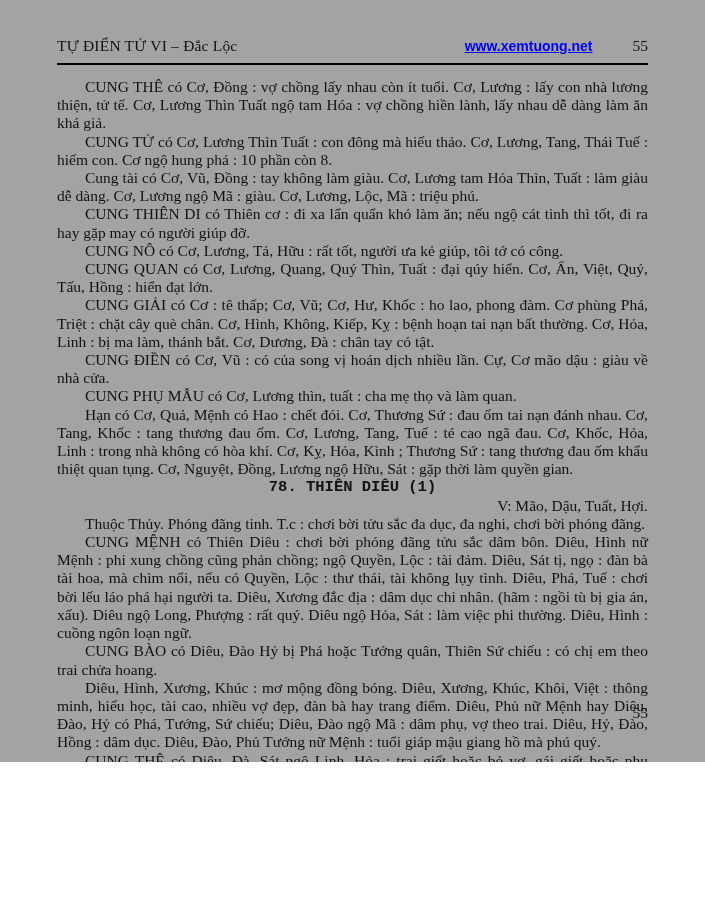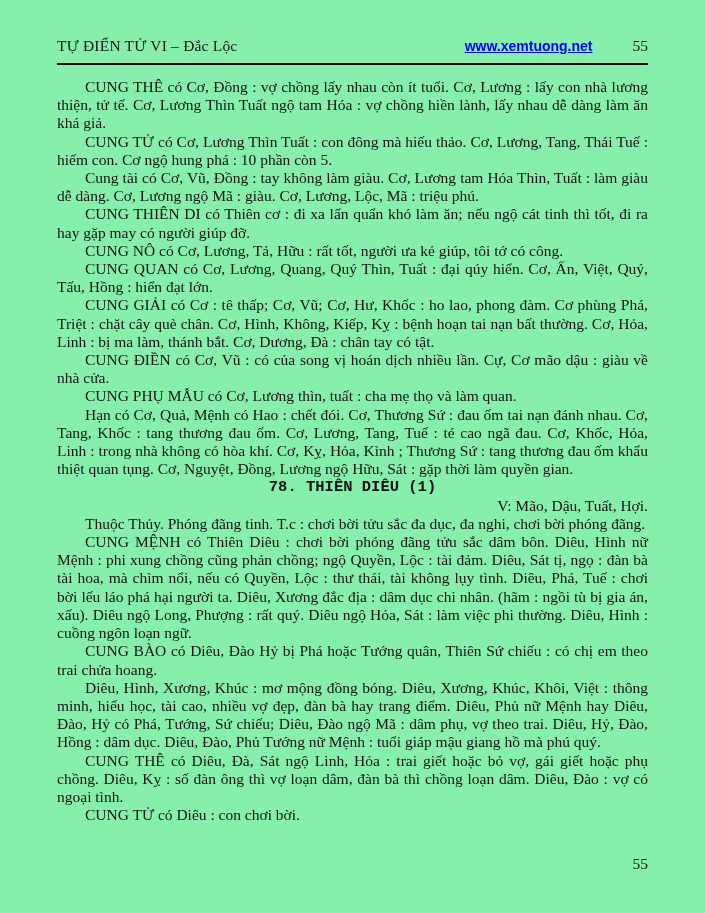--- a/index.html
+++ b/index.html
@@ -1,19 +1,19 @@
 <!DOCTYPE html>
 <html lang="vi"><head>
 <meta charset="utf-8">
 <style>
   html, body { margin: 0; padding: 0; background: #ffffff; }
   .page {
     width: 705px;
-    height: 913px;
-    background: #86efac;
+    height: 762px;
+    background: #a3a3a3;
     box-sizing: border-box;
     padding: 36px 57px 0 57px;
     position: relative;
     font-family: "Liberation Serif", "DejaVu Serif", serif;
     color: #121212;
     overflow: hidden;
   }
   .header {
     display: flex;
     align-items: baseline;
@@ -73,21 +73,21 @@
   <div class="header">
     <span class="header-title">TỰ ĐIỂN TỬ VI – Đắc Lộc</span>
     <a class="header-url">www.xemtuong.net</a>
     <span class="header-num">55</span>
   </div>
 
   <hr class="rule">
 
   <div class="content">
     <p class="para">CUNG THÊ có Cơ, Đồng : vợ chồng lấy nhau còn ít tuổi. Cơ, Lương : lấy con nhà lương thiện, tử tế. Cơ, Lương Thìn Tuất ngộ tam Hóa : vợ chồng hiền lành, lấy nhau dễ dàng làm ăn khá giả.</p>
-    <p class="para">CUNG TỬ có Cơ, Lương Thìn Tuất : con đông mà hiếu thảo. Cơ, Lương, Tang, Thái Tuế : hiếm con. Cơ ngộ hung phá : 10 phần còn 5.</p>
+    <p class="para">CUNG TỬ có Cơ, Lương Thìn Tuất : con đông mà hiếu thảo. Cơ, Lương, Tang, Thái Tuế : hiếm con. Cơ ngộ hung phá : 10 phần còn 8.</p>
     <p class="para">Cung tài có Cơ, Vũ, Đồng : tay không làm giàu. Cơ, Lương tam Hóa Thìn, Tuất : làm giàu dễ dàng. Cơ, Lương ngộ Mã : giàu. Cơ, Lương, Lộc, Mã : triệu phú.</p>
     <p class="para">CUNG THIÊN DI có Thiên cơ : đi xa lẩn quẩn khó làm ăn; nếu ngộ cát tinh thì tốt, đi ra hay gặp may có người giúp đỡ.</p>
     <p class="para">CUNG NÔ có Cơ, Lương, Tả, Hữu : rất tốt, người ưa kẻ giúp, tôi tớ có công.</p>
     <p class="para">CUNG QUAN có Cơ, Lương, Quang, Quý Thìn, Tuất : đại qúy hiển. Cơ, Ấn, Việt, Quý, Tấu, Hồng : hiển đạt lớn.</p>
     <p class="para">CUNG GIẢI có Cơ : tê thấp; Cơ, Vũ; Cơ, Hư, Khốc : ho lao, phong đàm. Cơ phùng Phá, Triệt : chặt cây què chân. Cơ, Hình, Không, Kiếp, Kỵ : bệnh hoạn tai nạn bất thường. Cơ, Hỏa, Linh : bị ma làm, thánh bắt. Cơ, Dương, Đà : chân tay có tật.</p>
     <p class="para">CUNG ĐIỀN có Cơ, Vũ : có của song vị hoán dịch nhiều lần. Cự, Cơ mão dậu : giàu về nhà cửa.</p>
     <p class="para">CUNG PHỤ MẪU có Cơ, Lương thìn, tuất : cha mẹ thọ và làm quan.</p>
     <p class="para">Hạn có Cơ, Quả, Mệnh có Hao : chết đói. Cơ, Thương Sứ : đau ốm tai nạn đánh nhau. Cơ, Tang, Khốc : tang thương đau ốm. Cơ, Lương, Tang, Tuế : té cao ngã đau. Cơ, Khốc, Hỏa, Linh : trong nhà không có hòa khí. Cơ, Kỵ, Hỏa, Kình ; Thương Sứ : tang thương đau ốm khẩu thiệt quan tụng. Cơ, Nguyệt, Đồng, Lương ngộ Hữu, Sát : gặp thời làm quyền gian.</p>
 
     <h2 class="heading">78. THIÊN DIÊU (1)</h2>

